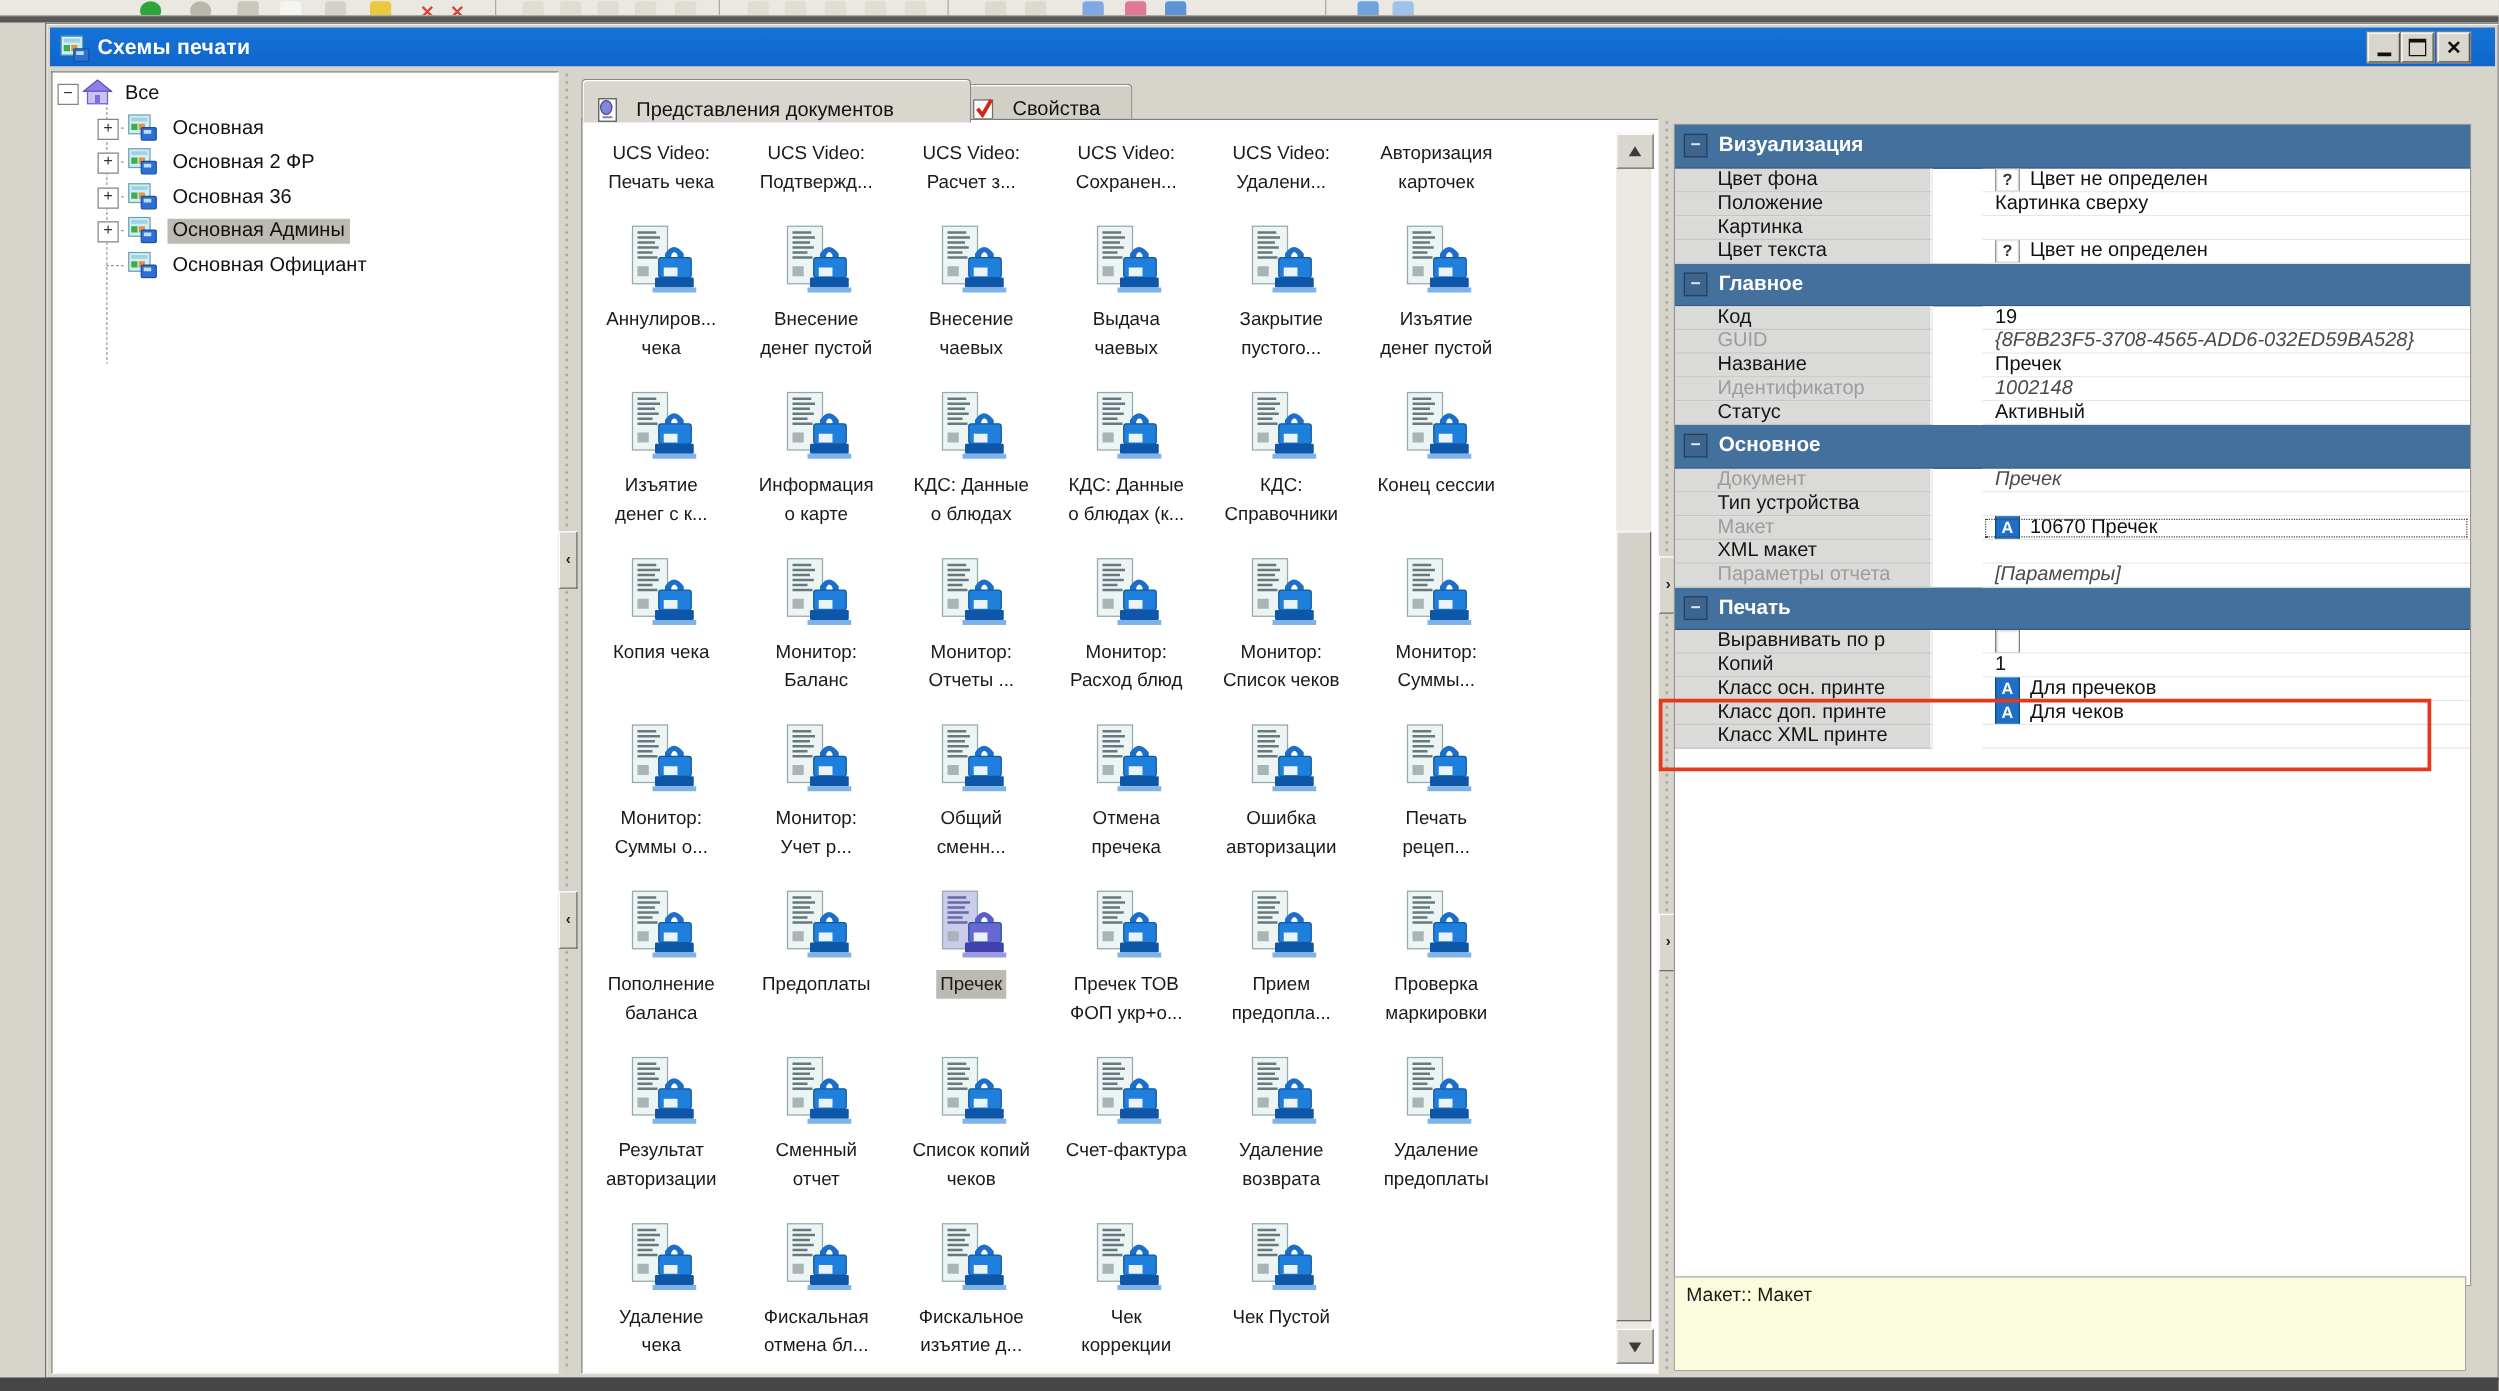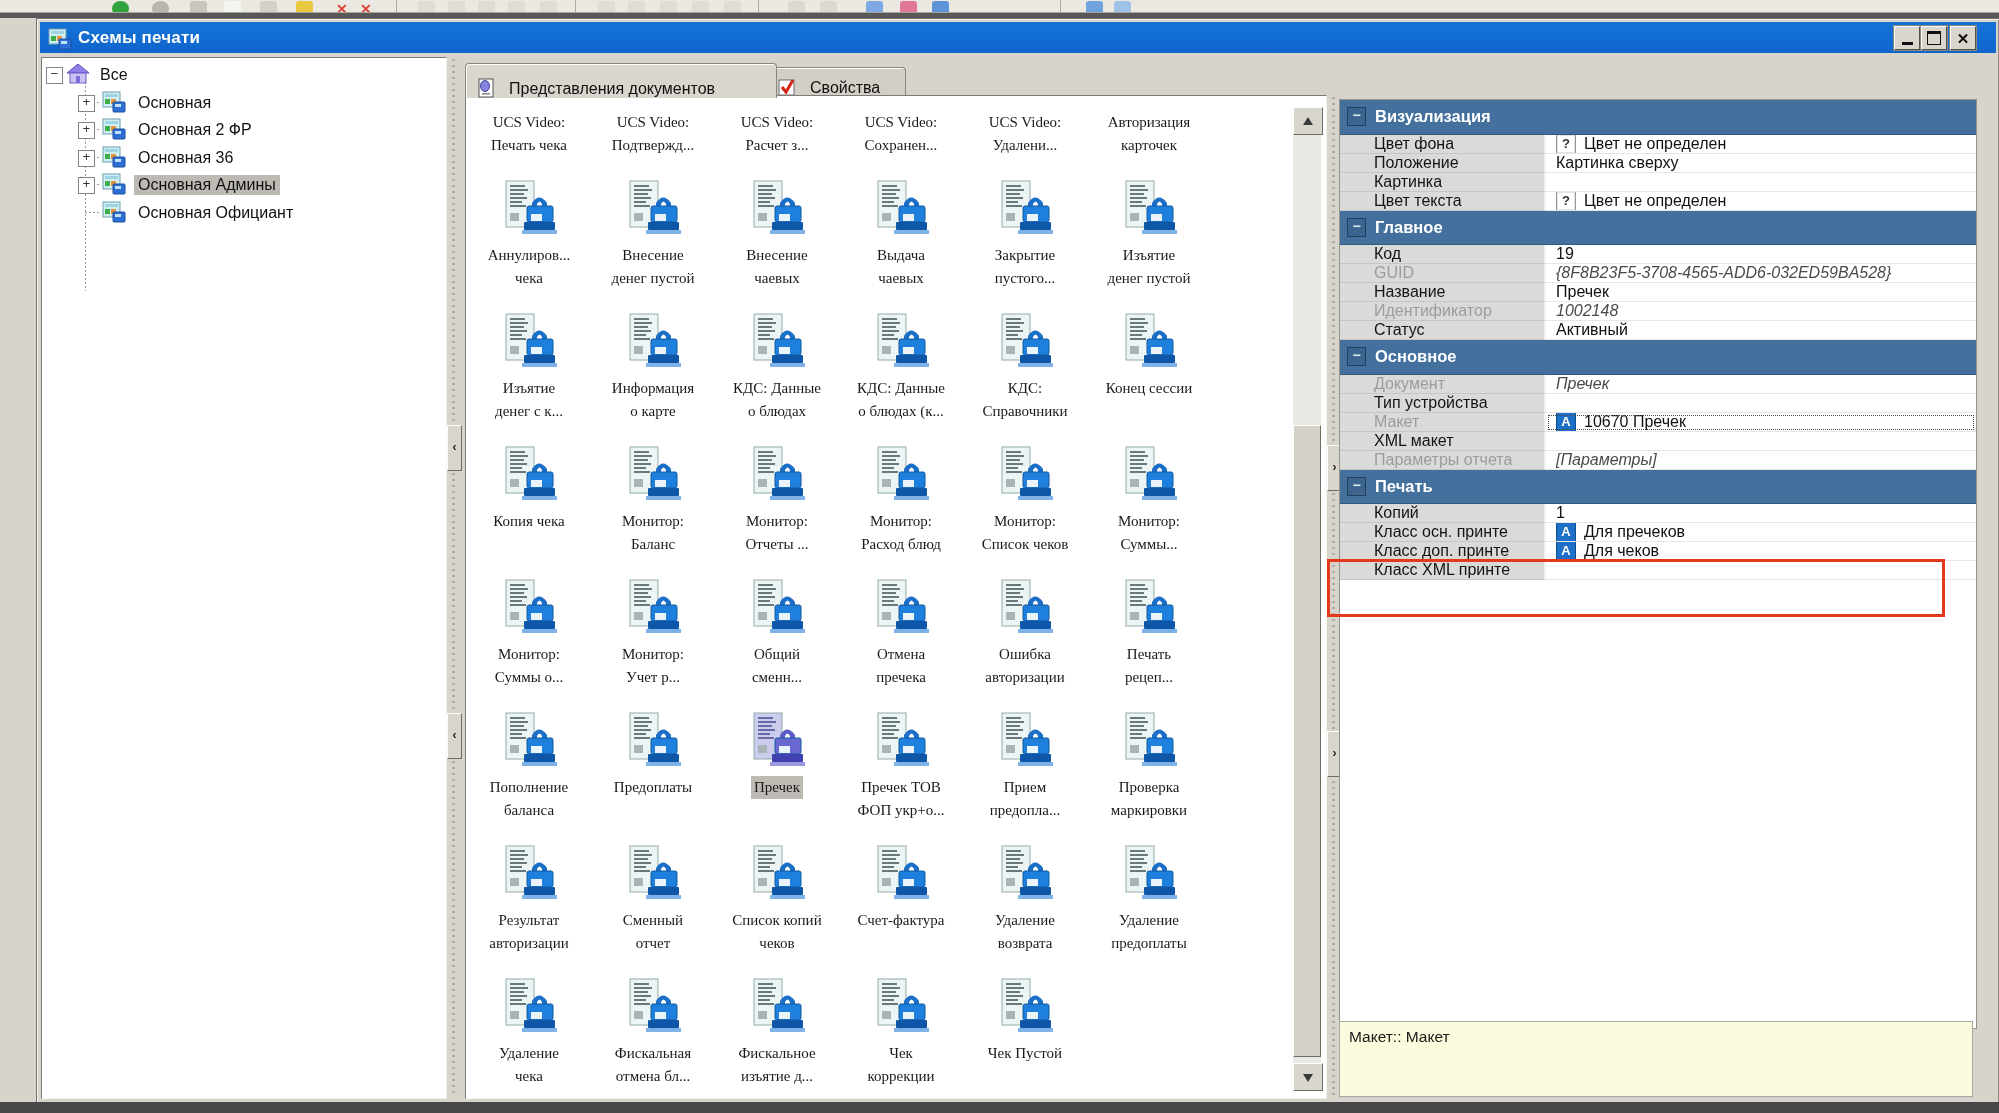--- a/index.html
+++ b/index.html
@@ -56,41 +56,41 @@
   .tab{position:absolute;display:flex;align-items:flex-end;gap:13px;padding-left:10px;
     background:var(--face);border:1px solid #8A8781;border-bottom:none;border-radius:4px 4px 0 0;
     box-shadow:inset 1px 1px 0 #FFFFFF;font-size:16px;}
   #tab-docviews{left:428px;top:44px;width:300px;height:34px;z-index:3;}
   #tab-props{left:729px;top:48px;width:128px;height:29px;background:#D2CFC7;z-index:1;}
   .tab-ico{width:20px;height:20px;flex:0 0 auto;}
 
   
   #list-panel{left:428px;top:76px;width:860px;height:1002px;background:#fff;
     border:1px solid;border-color:#7E7B76 #F4F3EE #F4F3EE #7E7B76;overflow:hidden;z-index:2;}
-  .cell{position:absolute;width:124px;height:133px;font-family:Liberation Serif, serif;}
+  .cell{position:absolute;width:124px;height:133px;}
   .cell .ico{position:absolute;left:31px;top:2px;width:62px;height:58px;}
   .cell .lbl{position:absolute;left:-6px;top:66px;width:136px;text-align:center;font-size:15px;line-height:23px;color:#1a1a1a;}
   .cell .lbl span{display:inline-block;padding:0 3px;white-space:nowrap;}
   .cell.selected .lbl span{background:#BDBAB3;}
   .cell.selected svg .doc{fill:#CBCBEC;} .cell.selected svg .docln{fill:#6A6AA8;}
   .cell.selected svg .pbody{fill:#6868D0;} .cell.selected svg .pbase{fill:#4040AE;}
   .cell.selected svg .parc{fill:#5D5DC8;} .cell.selected svg .pshadow{fill:#9A9AE0;}
 
   
   #vsb{position:absolute;left:827px;top:11px;width:28px;height:984px;background:#E9E8E2;}
   .sb-btn{position:absolute;left:0;width:28px;height:26px;background:var(--face);
     border:1px solid;border-color:#FFFFFF #6E6B63 #6E6B63 #FFFFFF;display:flex;align-items:center;justify-content:center;}
   .arr-up{width:0;height:0;border:5px solid transparent;border-bottom:8px solid #3A3A3A;margin-top:-6px;}
   .arr-dn{width:0;height:0;border:5px solid transparent;border-top:8px solid #3A3A3A;margin-bottom:-6px;}
   #sb-thumb{position:absolute;left:0;top:318px;width:26px;height:630px;background:#D4D1C9;
     border:1px solid;border-color:#FFFFFF #6E6B63 #6E6B63 #FFFFFF;}
 
   
   #props-panel{left:1302px;top:80px;width:636px;height:928px;background:#fff;border:1px solid #96938E;overflow:hidden;}
-  .prow{display:flex;height:19px;box-sizing:border-box;}
+  .prow{display:flex;height:19px;box-sizing:border-box;gap:40px;}
   .phdr{background:#44709E;color:#fff;font-weight:bold;font-size:16.5px;display:flex;align-items:center;height:33.5px;border-bottom:1px solid #35587D;}
   .pminus{width:17px;height:17px;margin:0 9px 0 7px;background:#3D648E;border:1px solid #24405C;color:#DCE6F0;
     font-size:14px;line-height:15px;text-align:center;flex:0 0 auto;}
   .plabel{width:206px;flex:0 0 auto;background:#DADAD8;border-bottom:1px solid #C6C6C4;border-right:2px solid #F2F2F0;
     font-size:16px;display:flex;align-items:center;padding-left:34px;box-sizing:border-box;overflow:hidden;white-space:nowrap;color:#141414;}
   .plabel.dim{color:#9C9C9C;}
   .pvalue{flex:1;background:#fff;border-bottom:1px solid #E6E6E4;display:flex;align-items:center;gap:8px;
     padding-left:10px;font-size:16px;overflow:hidden;white-space:nowrap;}
   .pvalue.focused{outline:1px dotted #4A4A4A;outline-offset:-3px;}
   .pvalue .it{font-style:italic;color:#4A4A4A;}
@@ -1211,20 +1211,26 @@
         <div class="plabel dim">Параметры отчета</div>
         <div class="pvalue">
           <span class="it">[Параметры]</span>
         </div>
       </div>
       <div class="phdr" style="background: rgb(68, 112, 158);">
         <div class="pminus">−</div>
         <span>Печать</span>
       </div>
       <div class="prow">
+        <div class="plabel">Выравнивать по р</div>
+        <div class="pvalue">
+          <div class="pcheck"></div>
+        </div>
+      </div>
+      <div class="prow">
         <div class="plabel">Копий</div>
         <div class="pvalue">
           <span>1</span>
         </div>
       </div>
       <div class="prow">
         <div class="plabel">Класс осн. принте</div>
         <div class="pvalue">
           <div class="badge badge-a">A</div>
           <span>Для пречеков</span>

